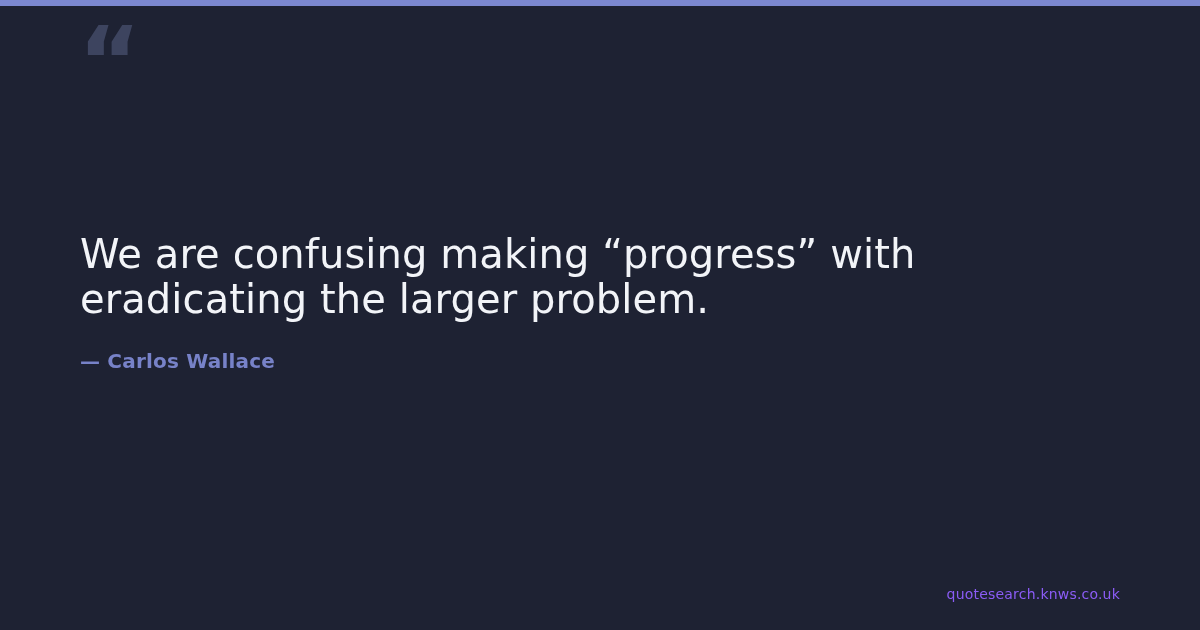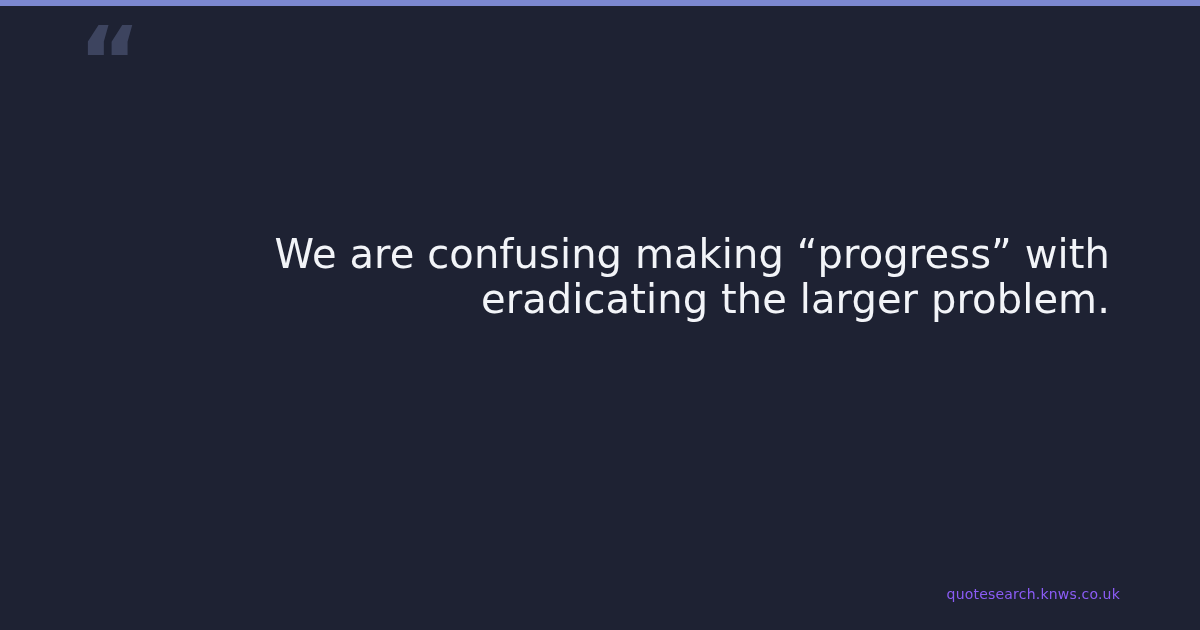--- a/index.html
+++ b/index.html
@@ -46,21 +46,20 @@
     top: 232px;
     width: 1030px;
   }
   .quote-text {
     margin: 0;
     font-size: 40px;
     font-weight: 400;
     line-height: 1.12;
     color: #f2f4f8;
     letter-spacing: 0.1px;
-    text-align: right;
   }
   .author {
     margin: 0;
     margin-top: 27px;
     font-size: 20px;
     font-weight: 700;
     color: #7782c8;
     letter-spacing: 0.2px;
   }
   .footer {
@@ -77,17 +76,18 @@
 <body>
 
 <div class="card">
 
   <div class="accent-bar"></div>
 
   <div class="quote-mark">“</div>
 
   <div class="content">
     <p class="quote-text">We are confusing making “progress” with eradicating the larger problem.</p>
+    <p class="author">— Carlos Wallace</p>
   </div>
 
   <div class="footer">quotesearch.knws.co.uk</div>
 
 </div>
 
 </body></html>

